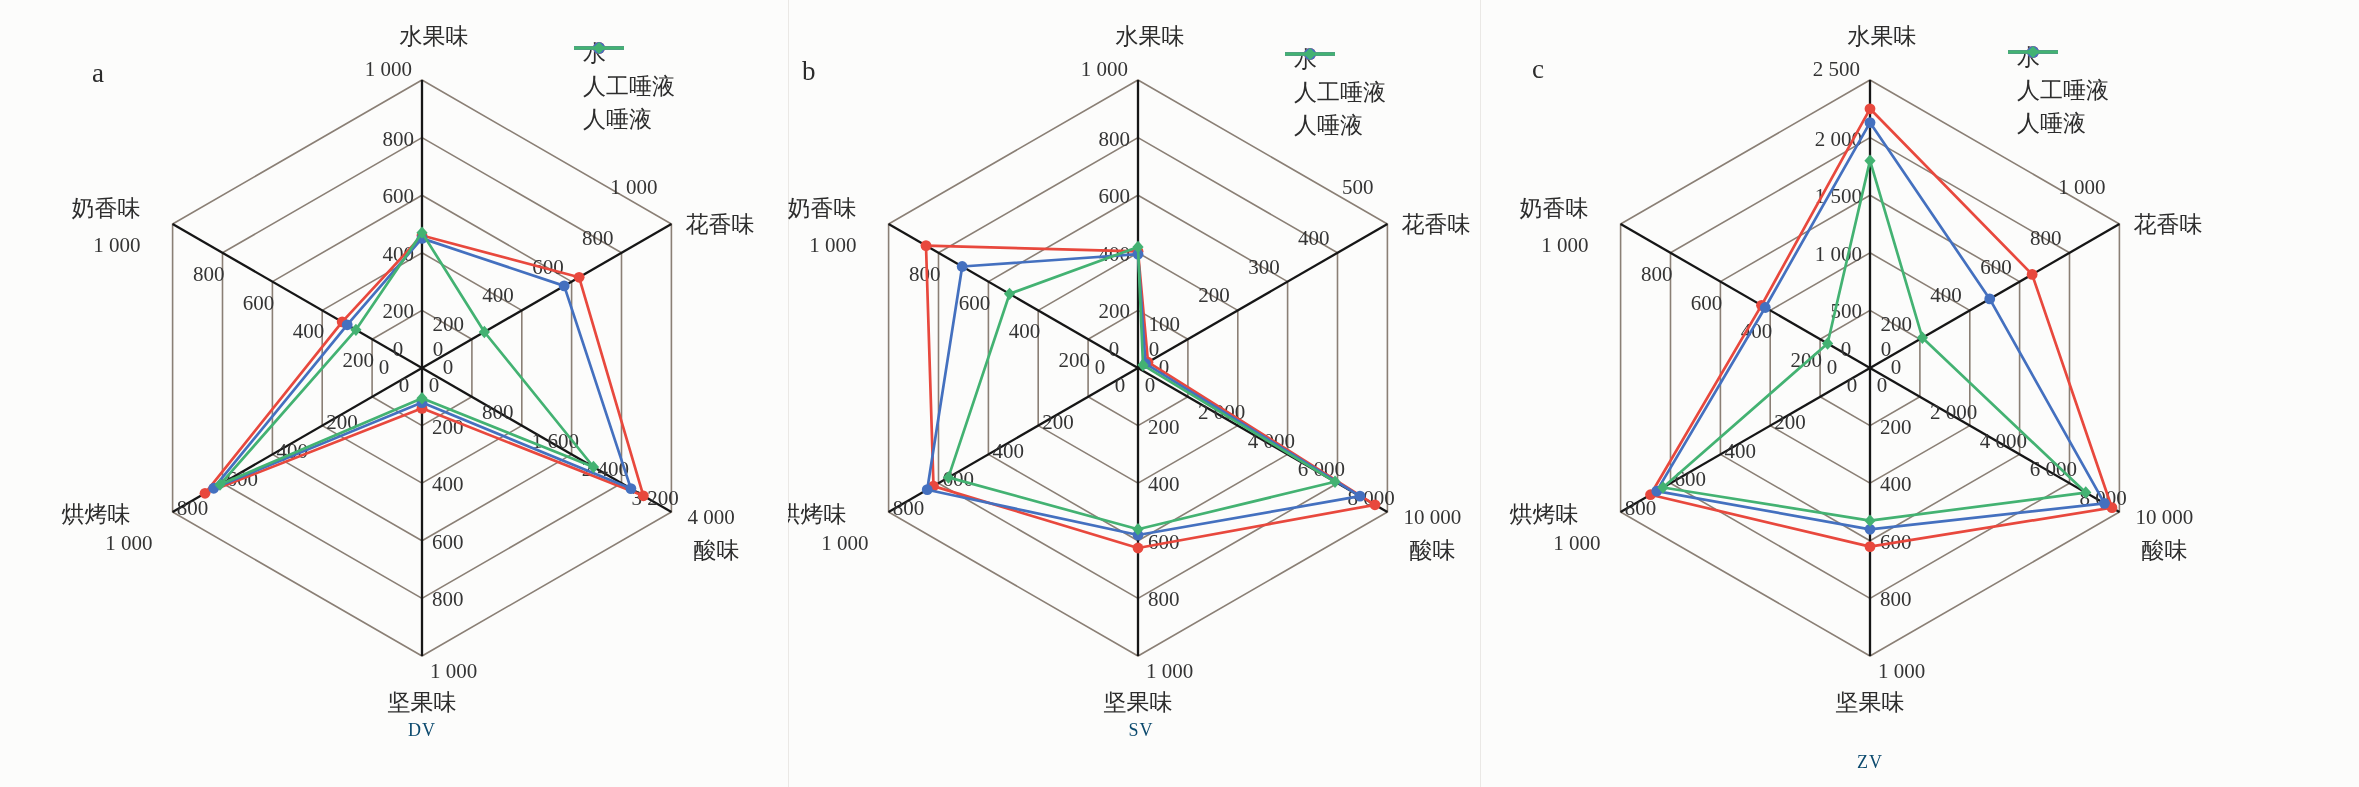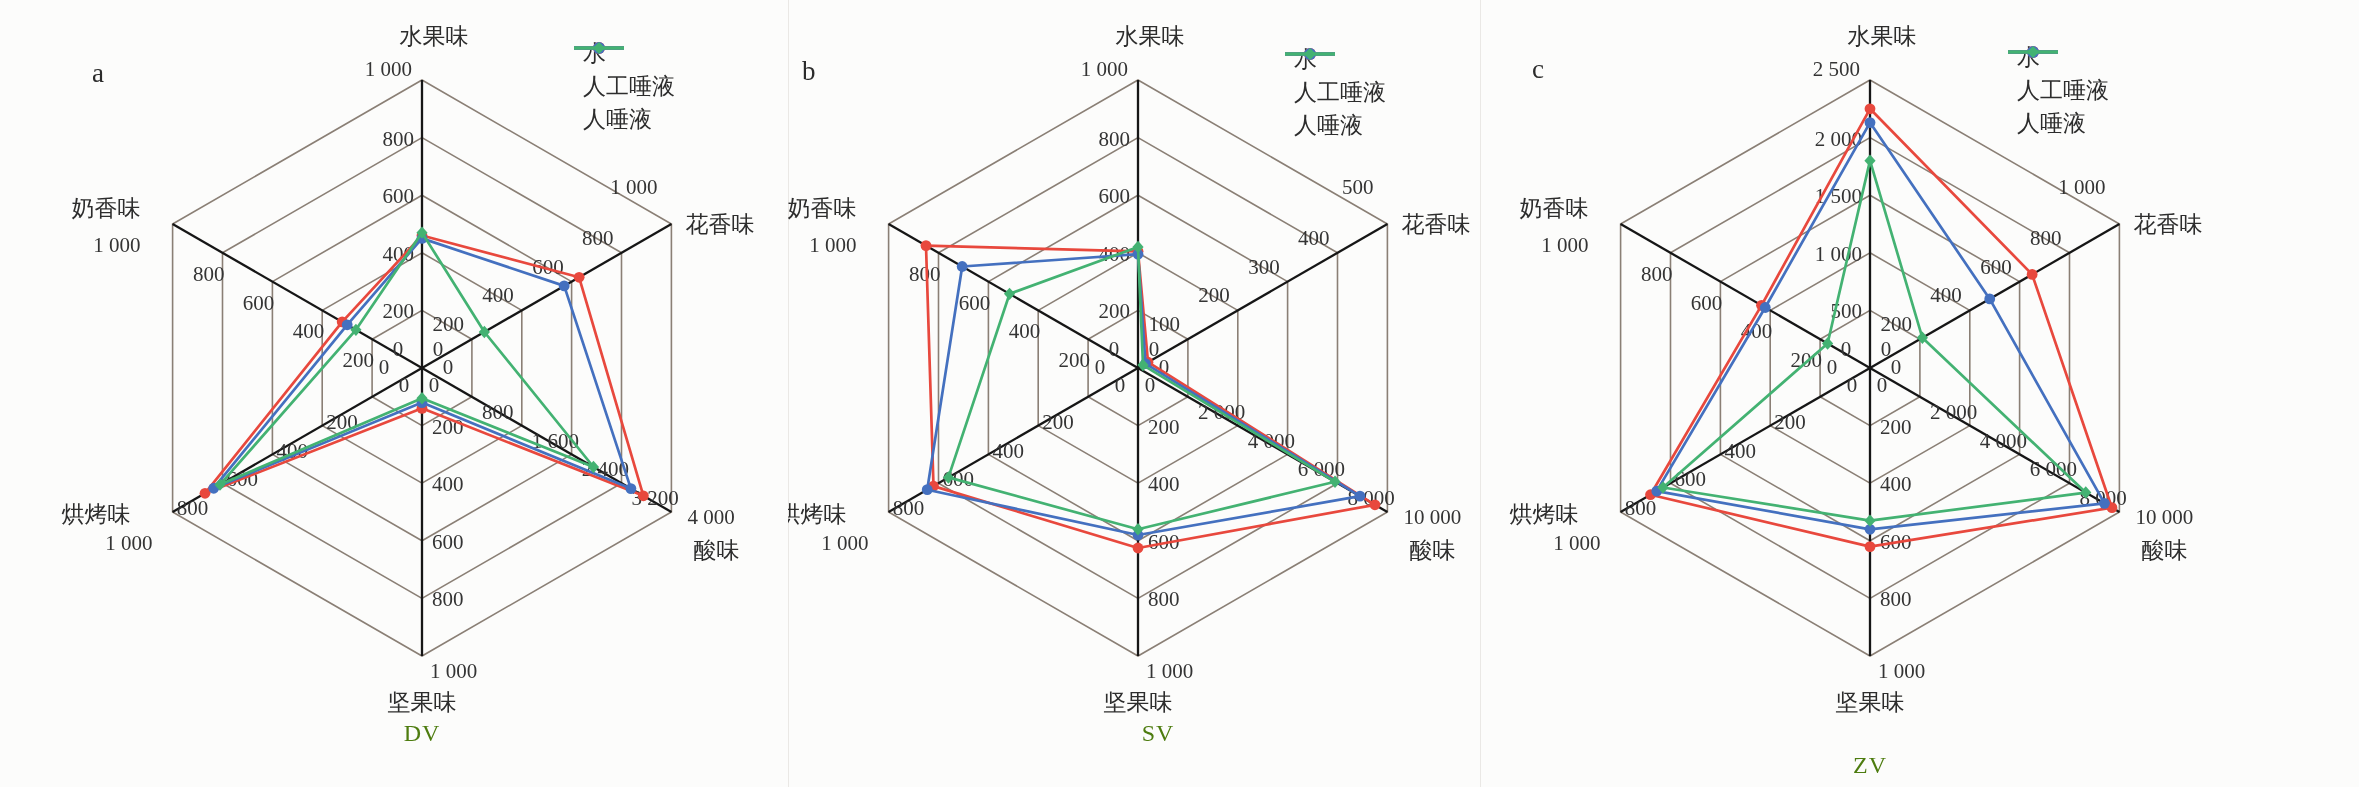--- a/index.html
+++ b/index.html
@@ -13,21 +13,21 @@
   .panel{position:absolute;top:0;height:787px;}
   .panel svg{position:absolute;left:0;top:0;}
   .panel-letter{
     position:absolute;
     font-size:27px;color:#2b2b2b;
     font-family:"Liberation Serif","DejaVu Serif",serif;
   }
   .chart-title{
     position:absolute;
     transform:translateX(-50%);
-    font-size:24px;color:#4d7c0f;
+    font-size:18px;color:#0c4a6e;
     letter-spacing:1px;
   }
   .legend{
     position:absolute;
     display:flex;flex-direction:column;gap:7px;
   }
   .legend-item{display:flex;align-items:center;gap:10px;height:26px;}
   .legend-item .lab{font-size:23px;color:#2d2d2d;line-height:1;}
   .divider{position:absolute;top:0;width:1px;height:787px;background:#e3e0db;opacity:.7;}
 </style>
@@ -220,21 +220,21 @@
         <circle cx="174.1622020156076" cy="266.48" r="5.4" fill="#4470bf"></circle>
         <polygon points="350.0,247.0 355.0,365.1 547.0,481.8 350.0,529.3 160.4,477.4 221.6,293.8" fill="none" stroke="#43b272" stroke-width="2.7" stroke-linejoin="round"></polygon>
         <path d="M 350 240.84000000000003 L 355.6 247.04000000000002 L 350 253.24 L 344.4 247.04000000000002 Z" fill="#43b272"></path>
         <path d="M 354.98830632579836 358.92 L 360.5883063257984 365.12 L 354.98830632579836 371.32 L 349.38830632579834 365.12 Z" fill="#43b272"></path>
         <path d="M 547.0380998690355 475.56 L 552.6380998690355 481.76 L 547.0380998690355 487.96 L 541.4380998690355 481.76 Z" fill="#43b272"></path>
         <path d="M 350 523.0799999999999 L 355.6 529.28 L 350 535.48 L 344.4 529.28 Z" fill="#43b272"></path>
         <path d="M 160.44435961966207 471.24 L 166.04435961966206 477.44 L 160.44435961966207 483.64 L 154.84435961966207 477.44 Z" fill="#43b272"></path>
         <path d="M 221.55111211069206 287.64 L 227.15111211069205 293.84 L 221.55111211069206 300.03999999999996 L 215.95111211069207 293.84 Z" fill="#43b272"></path>
       </svg>
     <div class="panel-letter" style="left:14px;top:56px;">b</div>
-    <div class="chart-title" style="left:370px;top:720px;text-align:right;">SV</div>
+    <div class="chart-title" style="left:353px;top:720px;text-align:right;">SV</div>
     <div class="legend" style="left:496px;top:46px;">
       <div class="legend-item">
         <span class="sw">
             <svg width="52" height="16">
               <line x1="1" y1="8" x2="51" y2="8" stroke="#e8483d" stroke-width="3.4"></line>
               <circle cx="26" cy="8" r="6" fill="#e8483d"></circle>
             </svg>
           </span>
         <span class="lab">水</span>
       </div>

